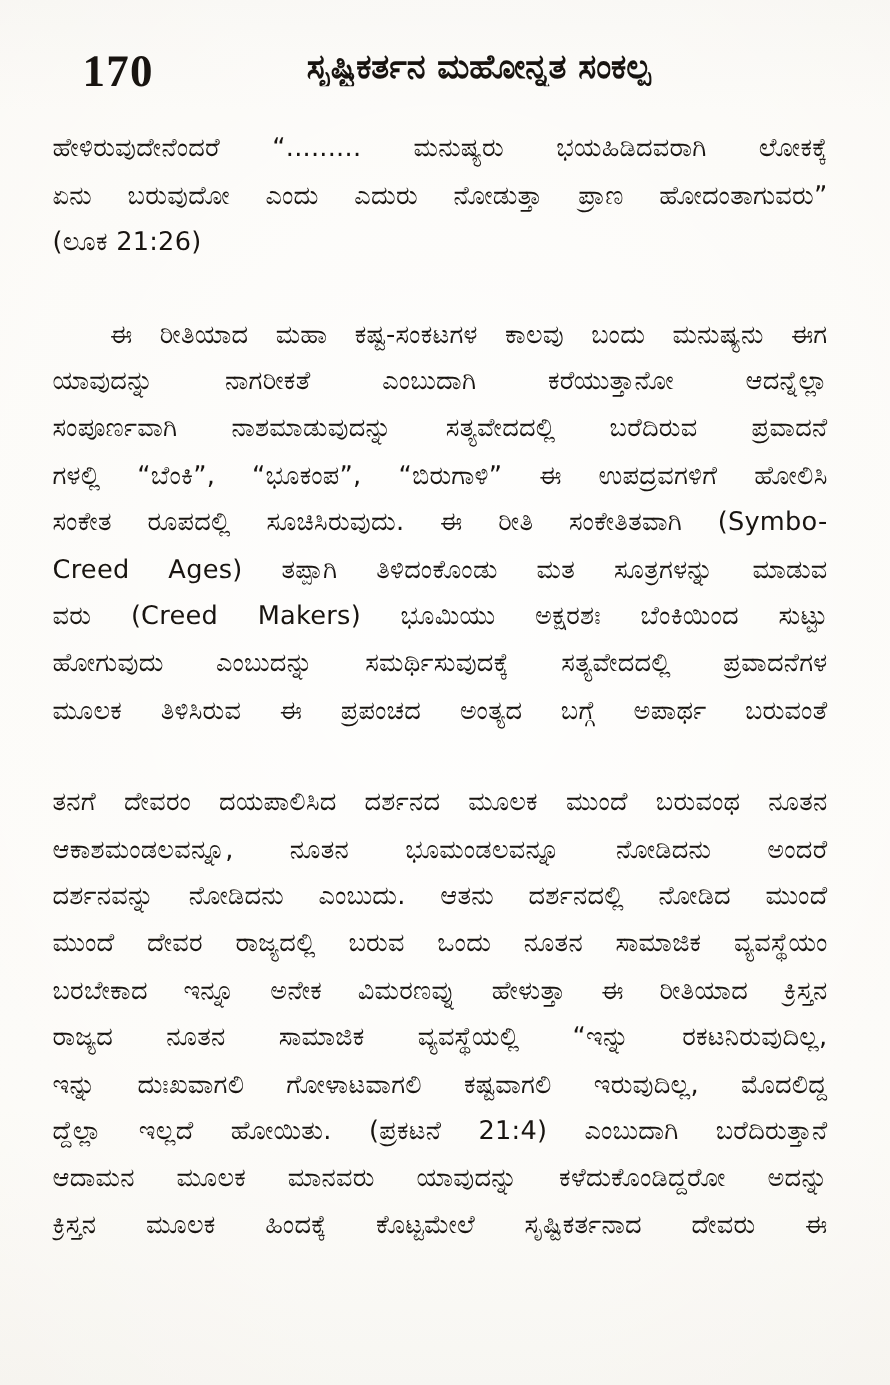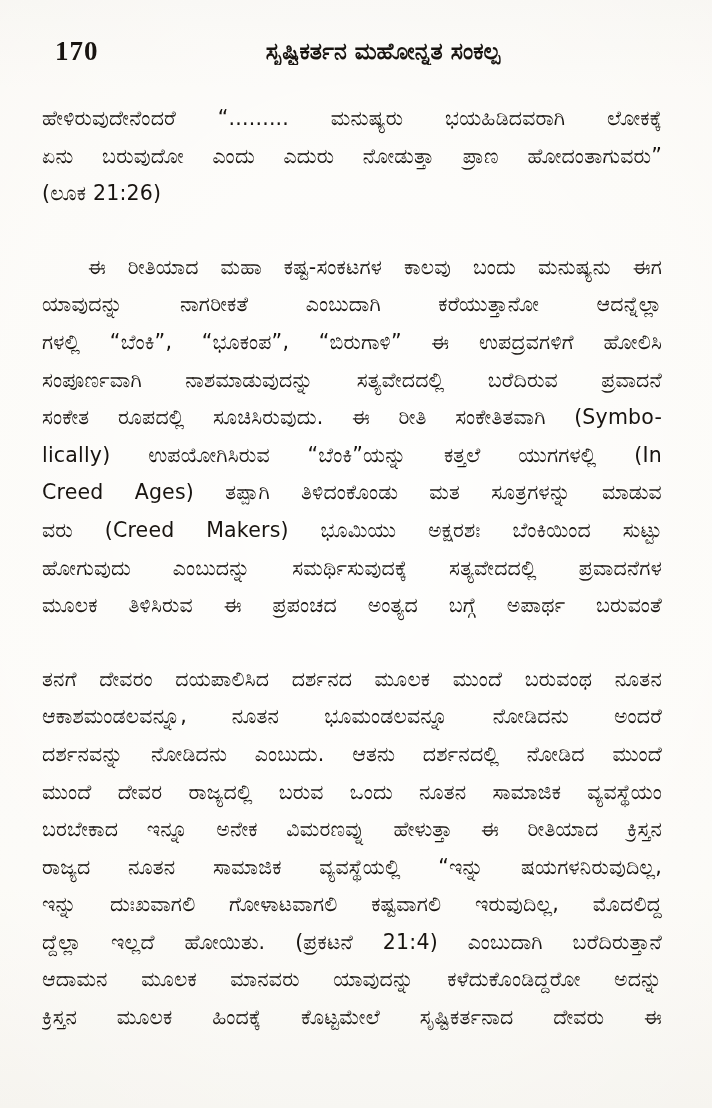--- a/index.html
+++ b/index.html
@@ -26,34 +26,34 @@
     right: 38px;
     top: 34px;
   }
   .header-row {
     position: relative;
     height: 52px;
     margin-bottom: 14px;
   }
   .page-number {
     position: absolute;
-    left: 13px;
+    left: 24px;
     top: 2px;
     font-family: "Liberation Serif", serif;
-    font-size: 27px;
+    font-size: 36px;
     font-weight: 700;
     letter-spacing: 1px;
   }
   .page-header {
     position: absolute;
     left: 90px;
     right: 40px;
     top: 4px;
     text-align: center;
-    font-size: 23px;
+    font-size: 27px;
     font-weight: 700;
     white-space: nowrap;
     overflow: hidden;
   }
   .text-body {
     overflow: hidden;
   }
   .paragraph {
     margin: 0 12px 36px 0;
     overflow: hidden;
@@ -92,36 +92,35 @@
     <div class="text-body" id="text-body">
 
     <div class="paragraph">
           <div class="line">ಹೇಳಿರುವುದೇನೆಂದರೆ “......... ಮನುಷ್ಯರು ಭಯಹಿಡಿದವರಾಗಿ ಲೋಕಕ್ಕೆ</div>
           <div class="line">ಏನು ಬರುವುದೋ ಎಂದು ಎದುರು ನೋಡುತ್ತಾ ಪ್ರಾಣ ಹೋದಂತಾಗುವರು”</div>
           <div class="line last">(ಲೂಕ 21:26)</div>
         </div>
         <div class="paragraph">
           <div class="line indent">ಈ ರೀತಿಯಾದ ಮಹಾ ಕಷ್ಟ-ಸಂಕಟಗಳ ಕಾಲವು ಬಂದು ಮನುಷ್ಯನು ಈಗ</div>
           <div class="line">ಯಾವುದನ್ನು ನಾಗರೀಕತೆ ಎಂಬುದಾಗಿ ಕರೆಯುತ್ತಾನೋ ಆದನ್ನೆಲ್ಲಾ</div>
+          <div class="line">ಸಂಪೂರ್ಣವಾಗಿ ನಾಶಮಾಡುವುದನ್ನು ಸತ್ಯವೇದದಲ್ಲಿ ಬರೆದಿರುವ ಪ್ರವಾದನೆ</div>
           <div class="line">ಗಳಲ್ಲಿ “ಬೆಂಕಿ”, “ಭೂಕಂಪ”, “ಬಿರುಗಾಳಿ” ಈ ಉಪದ್ರವಗಳಿಗೆ ಹೋಲಿಸಿ</div>
-          <div class="line">ಸಂಪೂರ್ಣವಾಗಿ ನಾಶಮಾಡುವುದನ್ನು ಸತ್ಯವೇದದಲ್ಲಿ ಬರೆದಿರುವ ಪ್ರವಾದನೆ</div>
           <div class="line">ಸಂಕೇತ ರೂಪದಲ್ಲಿ ಸೂಚಿಸಿರುವುದು.  ಈ ರೀತಿ ಸಂಕೇತಿತವಾಗಿ (Symbo-</div>
-          <div class="line">lically) ಉಪಯೋಗಿಸಿರುವ “ಬೆಂಕಿ”ಯನ್ನು ಕತ್ತಲೆ ಯುಗಗಳಲ್ಲಿ (In</div>
           <div class="line">Creed Ages) ತಪ್ಪಾಗಿ ತಿಳಿದಂಕೊಂಡು ಮತ ಸೂತ್ರಗಳನ್ನು ಮಾಡುವ</div>
           <div class="line">ವರು (Creed Makers) ಭೂಮಿಯು ಅಕ್ಷರಶಃ ಬೆಂಕಿಯಿಂದ ಸುಟ್ಟು</div>
           <div class="line">ಹೋಗುವುದು ಎಂಬುದನ್ನು ಸಮರ್ಥಿಸುವುದಕ್ಕೆ ಸತ್ಯವೇದದಲ್ಲಿ ಪ್ರವಾದನೆಗಳ</div>
           <div class="line">ಮೂಲಕ ತಿಳಿಸಿರುವ ಈ ಪ್ರಪಂಚದ ಅಂತ್ಯದ ಬಗ್ಗೆ ಅಪಾರ್ಥ ಬರುವಂತೆ</div>
         </div>
         <div class="paragraph">
           <div class="line">ತನಗೆ ದೇವರಂ ದಯಪಾಲಿಸಿದ ದರ್ಶನದ ಮೂಲಕ ಮುಂದೆ ಬರುವಂಥ ನೂತನ</div>
           <div class="line">ಆಕಾಶಮಂಡಲವನ್ನೂ, ನೂತನ ಭೂಮಂಡಲವನ್ನೂ ನೋಡಿದನು ಅಂದರೆ</div>
           <div class="line">ದರ್ಶನವನ್ನು ನೋಡಿದನು ಎಂಬುದು. ಆತನು ದರ್ಶನದಲ್ಲಿ ನೋಡಿದ ಮುಂದೆ</div>
           <div class="line">ಮುಂದೆ ದೇವರ ರಾಜ್ಯದಲ್ಲಿ ಬರುವ ಒಂದು ನೂತನ ಸಾಮಾಜಿಕ ವ್ಯವಸ್ಥೆಯಂ</div>
           <div class="line">ಬರಬೇಕಾದ ಇನ್ನೂ ಅನೇಕ ವಿಮರಣವ್ನು ಹೇಳುತ್ತಾ ಈ ರೀತಿಯಾದ ಕ್ರಿಸ್ತನ</div>
-          <div class="line">ರಾಜ್ಯದ ನೂತನ ಸಾಮಾಜಿಕ ವ್ಯವಸ್ಥೆಯಲ್ಲಿ “ಇನ್ನು ಷಯಗಳನಿರುವುದಿಲ್ಲ,</div>
+          <div class="line">ರಾಜ್ಯದ ನೂತನ ಸಾಮಾಜಿಕ ವ್ಯವಸ್ಥೆಯಲ್ಲಿ “ಇನ್ನು ರಕಟನಿರುವುದಿಲ್ಲ,</div>
           <div class="line">ಇನ್ನು ದುಃಖವಾಗಲಿ ಗೋಳಾಟವಾಗಲಿ ಕಷ್ಟವಾಗಲಿ ಇರುವುದಿಲ್ಲ, ಮೊದಲಿದ್ದ</div>
           <div class="line">ದ್ದೆಲ್ಲಾ ಇಲ್ಲದೆ ಹೋಯಿತು. (ಪ್ರಕಟನೆ 21:4) ಎಂಬುದಾಗಿ ಬರೆದಿರುತ್ತಾನೆ</div>
           <div class="line">ಆದಾಮನ ಮೂಲಕ ಮಾನವರು ಯಾವುದನ್ನು ಕಳೆದುಕೊಂಡಿದ್ದರೋ ಅದನ್ನು</div>
           <div class="line">ಕ್ರಿಸ್ತನ ಮೂಲಕ ಹಿಂದಕ್ಕೆ ಕೊಟ್ಟಮೇಲೆ ಸೃಷ್ಟಿಕರ್ತನಾದ ದೇವರು ಈ</div>
         </div>
       </div>
   </div>
 </div>
 
 </body></html>

